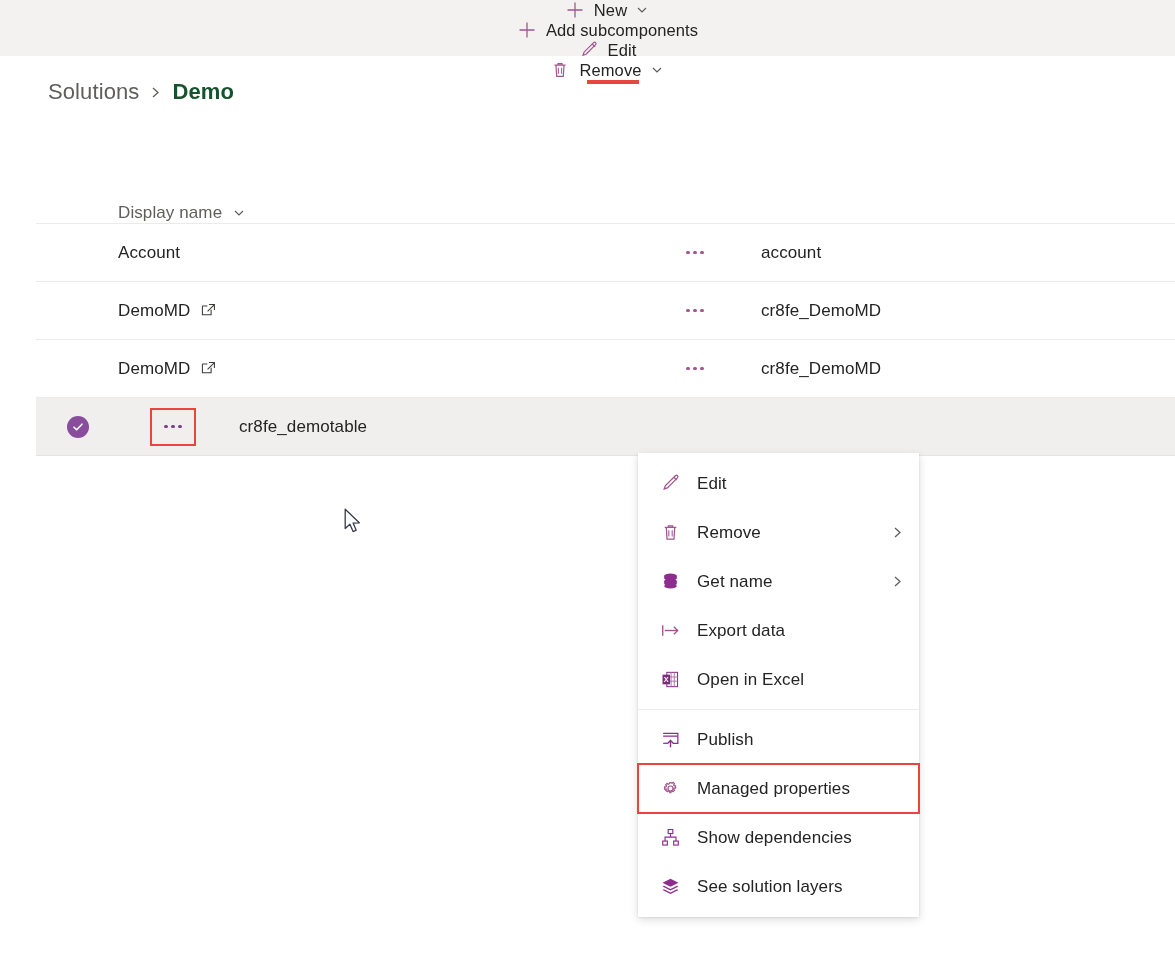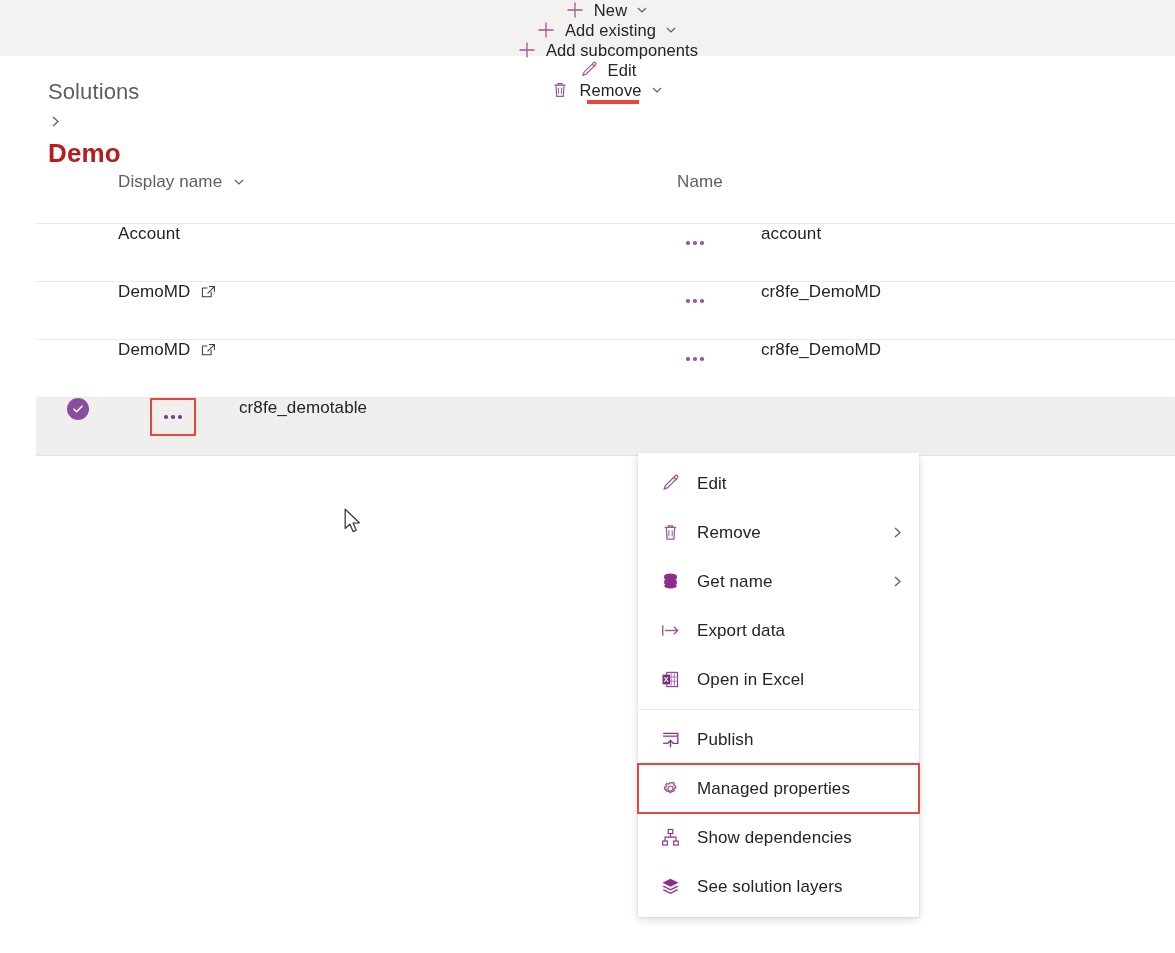--- a/index.html
+++ b/index.html
@@ -66,60 +66,59 @@
   .dots { display: flex; gap: 3.5px; }
   .dots i { width: 3.5px; height: 3.5px; border-radius: 50%; background: #7a3e8e; display: block; }
   .dots.gray i { background: #a1568f; }
 
   
   .breadcrumb {
     position: absolute;
     top: 79px;
     left: 48px;
     display: flex;
-    align-items: flex-start;
+    align-items: center;
     gap: 9px;
-    flex-direction: column;
   }
   .bc-root {
     font-size: 22px;
     color: #605e5c;
     cursor: pointer;
     letter-spacing: .1px;
   }
   .bc-sep { display: flex; align-items: center; color: #605e5c; }
   .bc-current {
-    font-size: 26px;
+    font-size: 22px;
     font-weight: bold;
-    color: #b91c1c;
+    color: #14532d;
     letter-spacing: .1px;
   }
 
   
   .grid {
     position: absolute;
     top: 172px;
     left: 36px;
     width: 1139px;
   }
   .grid-head {
     height: 52px;
     display: flex;
-    align-items: flex-start;
+    align-items: flex-end;
     border-bottom: 1px solid #edebe9;
   }
   .col-display { width: 604px; padding-left: 82px; display: flex; align-items: center; gap: 10px; cursor: pointer; }
   .col-name { flex: 1; padding-left: 37px; }
   .col-label { font-size: 17px; color: #605e5c; letter-spacing: .1px; }
   .col-chev { display: flex; align-items: center; color: #605e5c; }
 
   .row {
     height: 58px;
     display: flex;
-    align-items: flex-start;
+    align-items: center;
     border-bottom: 1px solid #edebe9;
     cursor: pointer;
   }
   .row.selected { background: #f0efee; border-bottom-color: #e6e4e2; }
   .cell-check {
     width: 82px;
     display: flex;
     align-items: center;
     justify-content: flex-start;
     padding-left: 31px;
@@ -212,33 +211,20 @@
     <span class="cmd-label">New</span>
     <span class="cmd-chev">
       <svg width="14" height="14" viewBox="0 0 14 14">
           <path d="M3 5l4 4 4-4" stroke="#605e5c" stroke-width="1.2" fill="none"></path>
         </svg>
     </span>
   </button>
 
   <span class="cmd-gap"></span>
 
-  <button class="cmd-btn">
-    <span class="cmd-icon">
-      <svg width="20" height="20" viewBox="0 0 20 20">
-          <path d="M10 2.5v15M2.5 10h15" stroke="#a1568f" stroke-width="1.3" fill="none"></path>
-        </svg>
-    </span>
-    <span class="cmd-label">Add existing</span>
-    <span class="cmd-chev">
-      <svg width="14" height="14" viewBox="0 0 14 14">
-          <path d="M3 5l4 4 4-4" stroke="#605e5c" stroke-width="1.2" fill="none"></path>
-        </svg>
-    </span>
-  </button>
 
   <span class="cmd-gap"></span>
 
   <button class="cmd-btn">
     <span class="cmd-icon">
       <svg width="20" height="20" viewBox="0 0 20 20">
           <path d="M10 2.5v15M2.5 10h15" stroke="#a1568f" stroke-width="1.3" fill="none"></path>
         </svg>
     </span>
     <span class="cmd-label">Add subcomponents</span>
@@ -297,23 +283,20 @@
 
   <div class="grid-head">
     <div class="col-display">
       <span class="col-label">Display name</span>
       <span class="col-chev">
         <svg width="14" height="14" viewBox="0 0 14 14">
             <path d="M3 5l4 4 4-4" stroke="#605e5c" stroke-width="1.2" fill="none"></path>
           </svg>
       </span>
     </div>
-    <div class="col-name">
-      <span class="col-label">Name</span>
-    </div>
   </div>
 
   <div class="row">
     <div class="cell-check"></div>
     <div class="cell-display">
       <span>Account</span>
     </div>
     <div class="cell-actions">
       <button class="row-dots-btn">
         <span class="dots gray">

